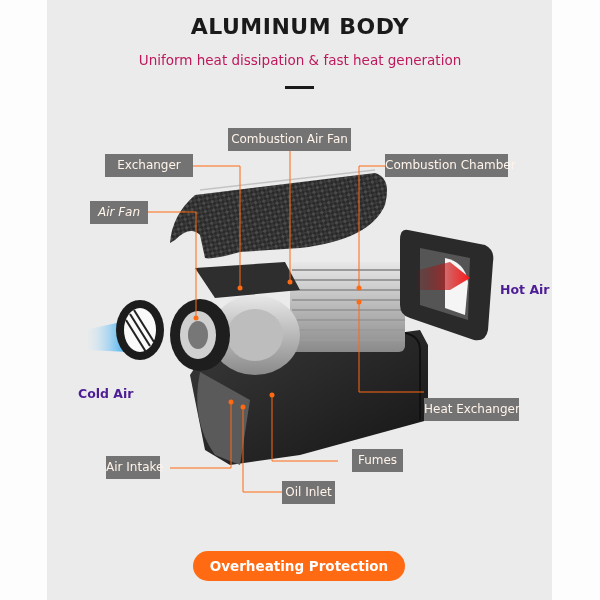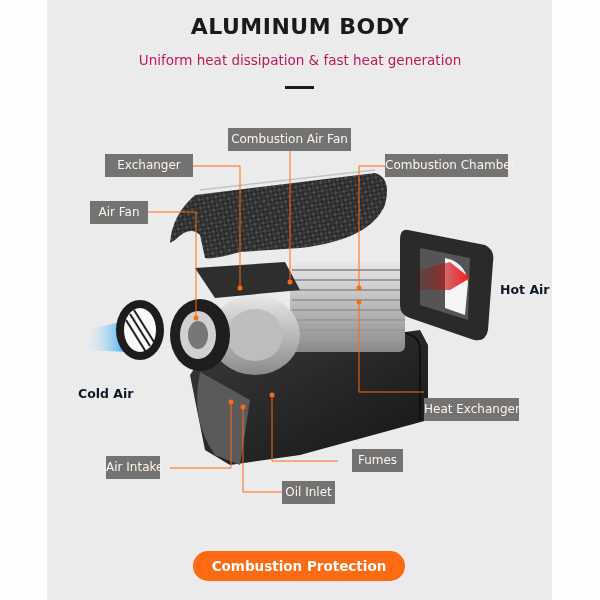--- a/index.html
+++ b/index.html
@@ -3,21 +3,21 @@
   <meta charset="utf-8">
   <style>
     html, body { margin:0; padding:0; }
     body { width:600px; height:600px; background:#fdfdfd; position:relative; overflow:hidden; font-family:"Liberation Sans", sans-serif; }
     .panel { position:absolute; left:47px; top:0; width:505px; height:600px; background:#ebebeb; }
     .title { position:absolute; left:0; width:600px; top:14px; text-align:center; font-family:"DejaVu Sans", sans-serif; font-weight:bold; font-size:22px; letter-spacing:0.5px; color:#1a1a1a; }
     .subtitle { position:absolute; left:0; width:600px; top:52px; text-align:center; font-family:"DejaVu Sans", sans-serif; font-size:13.5px; color:#be185d; }
     .divider { position:absolute; left:285px; top:86px; width:29px; height:3px; background:#1a1a1a; }
     .illus { position:absolute; left:0; top:0; width:600px; height:600px; }
     .tag { position:absolute; height:23px; line-height:23px; background:#737373; color:#fff4ea; font-size:12px; text-align:center; white-space:nowrap; font-family:"DejaVu Sans", sans-serif; }
-    .plain-label { position:absolute; font-family:"DejaVu Sans", sans-serif; font-weight:bold; font-size:12.5px; color:#0f172a; white-space:nowrap; }
+    .plain-label { position:absolute; font-family:"DejaVu Sans", sans-serif; font-weight:bold; font-size:12.5px; color:#4c1d95; white-space:nowrap; }
     .cta { position:absolute; left:193px; top:551px; width:212px; height:30px; border-radius:15px; background:#ff6a13; color:#fff; font-family:"DejaVu Sans", sans-serif; font-weight:bold; font-size:13.5px; text-align:center; line-height:30px; }
   </style>
 </head>
 <body>
 
 <div class="panel"></div>
 
 <div class="title">ALUMINUM BODY</div>
 <div class="subtitle">Uniform heat dissipation &amp; fast heat generation</div>
 <div class="divider"></div>
@@ -118,24 +118,24 @@
     <circle cx="290" cy="282" r="2.5"></circle>
     <circle cx="359" cy="288" r="2.5"></circle>
     <circle cx="359" cy="302" r="2.5"></circle>
     <circle cx="231" cy="402" r="2.5"></circle>
     <circle cx="243" cy="407" r="2.5"></circle>
     <circle cx="272" cy="395" r="2.5"></circle>
   </g>
 </svg>
 
 <div class="tag" style="left:105px; top:154px; width:88px;">Exchanger</div>
-<div class="tag" style="left:90px; top:201px; width:58px;">Air Fan</div>
+<div class="tag" style="left:90px; top:201px; width:58px;font-style:italic;">Air Fan</div>
 <div class="tag" style="left:228px; top:128px; width:123px;">Combustion Air Fan</div>
 <div class="tag" style="left:385px; top:154px; width:123px;">Combustion Chamber</div>
 <div class="tag" style="left:424px; top:381px; width:95px;margin-top:17px;">Heat Exchanger</div>
 <div class="tag" style="left:106px; top:456px; width:54px;">Air Intake</div>
 <div class="tag" style="left:352px; top:449px; width:51px;">Fumes</div>
 <div class="tag" style="left:282px; top:481px; width:53px;">Oil Inlet</div>
 
 <div class="plain-label" style="left:500px; top:282px;">Hot Air</div>
 <div class="plain-label" style="left:78px; top:386px;">Cold Air</div>
 
-<div class="cta">Combustion Protection</div>
+<div class="cta">Overheating Protection</div>
 
 </body></html>

